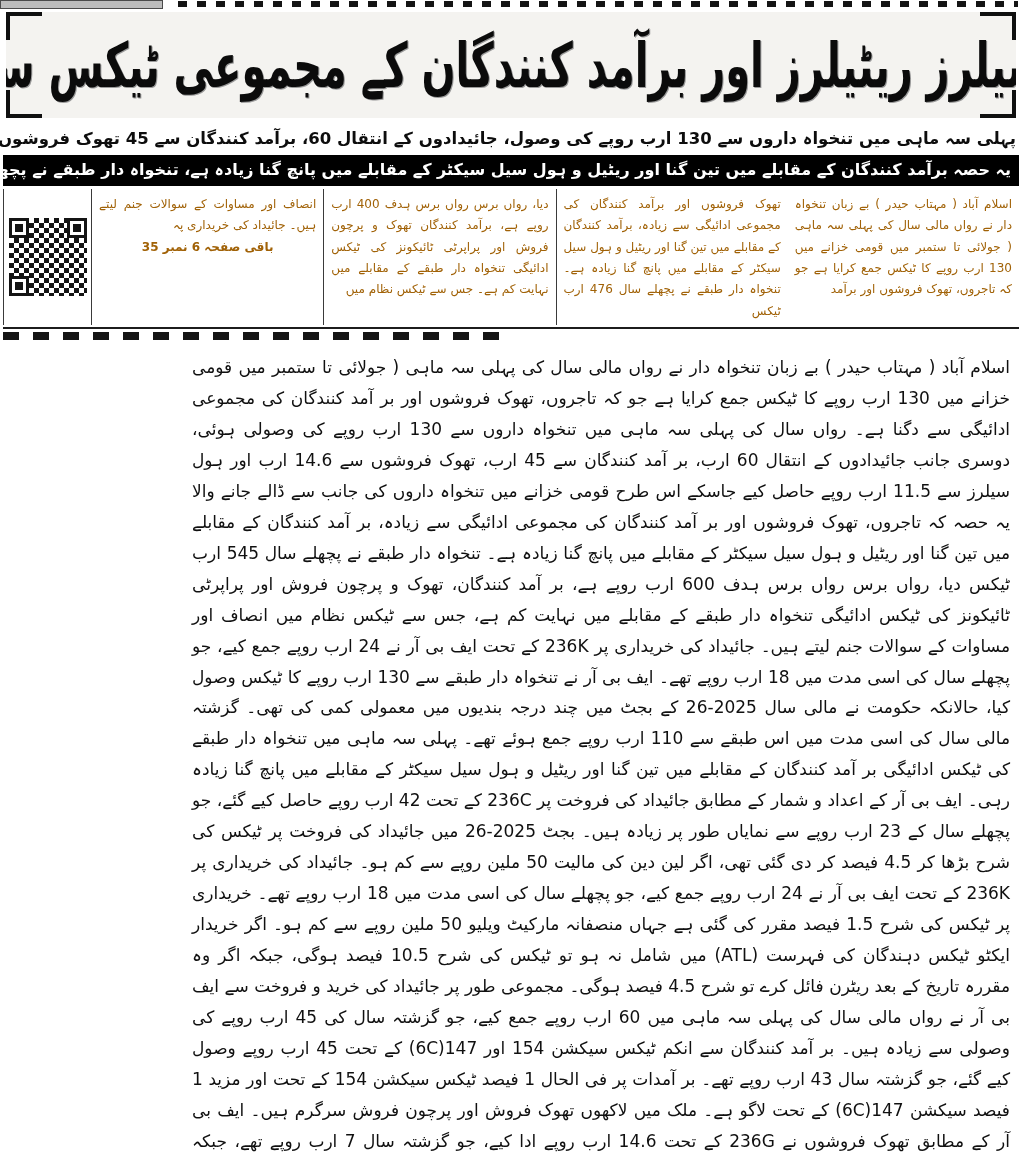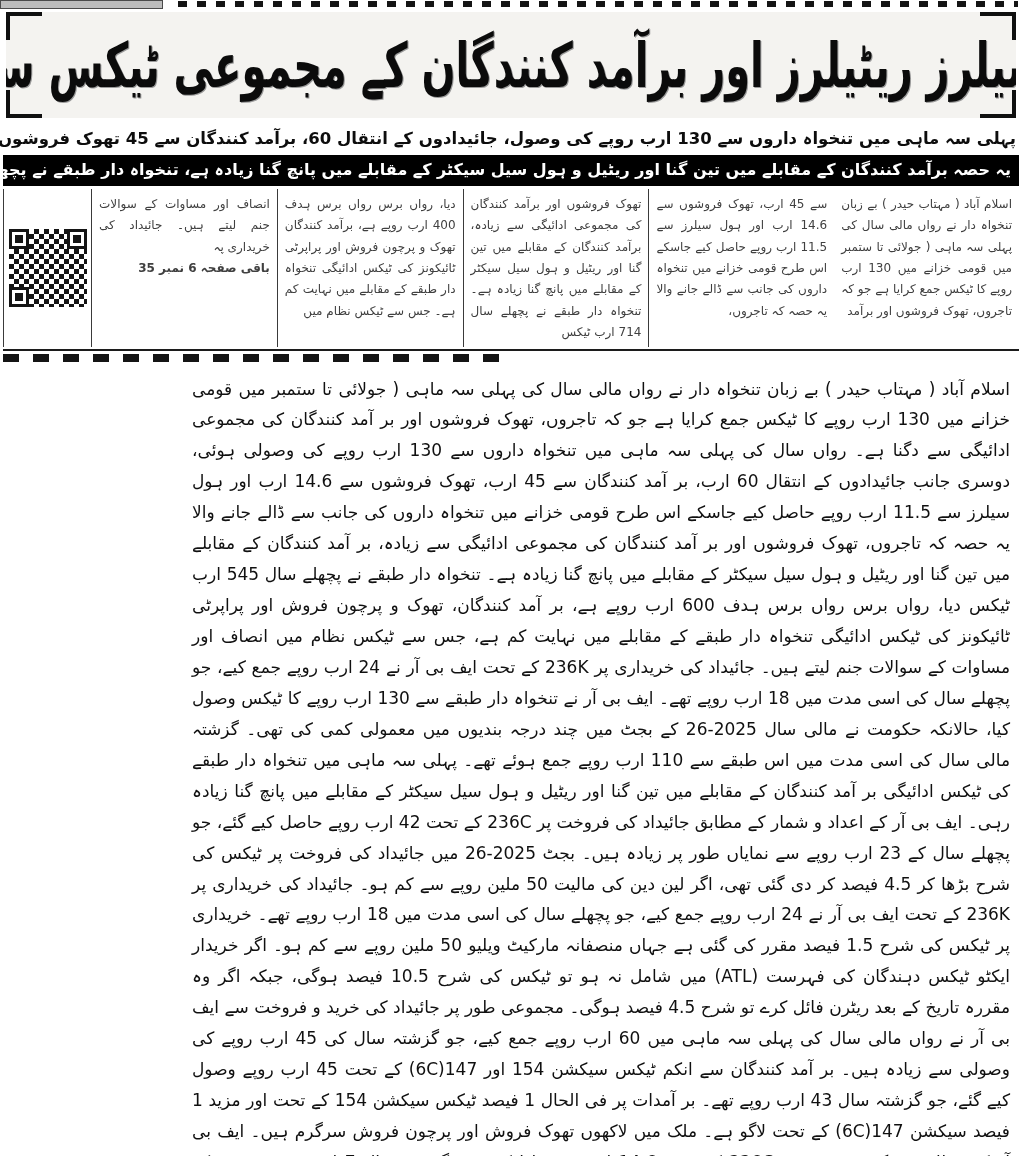--- a/index.html
+++ b/index.html
@@ -47,23 +47,23 @@
   }
 
   
   .lede {
     direction:rtl; display:flex; align-items:stretch;
     margin:3px 3px 0; border-bottom:2px solid #1c1c1c; padding-bottom:2px;
   }
   .lede > * + * { border-left:1px solid #3a3a3a; }
   .lede-col {
     flex:1 1 0; padding:5px 7px 3px; font-size:12px; line-height:1.78;
-    text-align:justify; color:#404040;
+    text-align:justify; color:#a16207;
   }
-  .lede-col .cont { display:block; font-weight:bold; }
+  .lede-col .cont { display:block; text-align:center; font-weight:bold; }
   .qr-cell { flex:0 0 88px; display:flex; align-items:center; justify-content:center; padding:3px; }
   .qr {
     width:78px; height:78px; position:relative;
     background:repeating-conic-gradient(#141414 0% 25%, #ffffff 0% 50%) 0 0 / 10px 10px;
   }
   .qr .f { position:absolute; width:20px; height:20px; border:3px solid #141414; background:#fff; }
   .qr .f::after { content:""; position:absolute; inset:3px; background:#141414; }
   .qr .f.tl { top:0; left:0; } .qr .f.tr { top:0; right:0; } .qr .f.bl { bottom:0; left:0; }
 
   .lede-dashes {
@@ -95,22 +95,21 @@
     <span class="corner br"></span>
     <h1 class="headline">تنخواہ دار طبقے نے ہول سیلرز ریٹیلرز اور برآمد کنندگان کے مجموعی ٹیکس سے تقریباً دگنا ٹیکس ادا کیا</h1>
   </div>
 
   <div class="subhead-light">پہلی سہ ماہی میں تنخواہ داروں سے 130 ارب روپے کی وصول، جائیدادوں کے انتقال 60، برآمد کنندگان سے 45 تھوک فروشوں سے 14.6 اور ہول سیلرز سے 11.5 ارب روپے حاصل کیے جاسکے</div>
 
   <div class="subhead-dark">یہ حصہ برآمد کنندگان کے مقابلے میں تین گنا اور ریٹیل و ہول سیل سیکٹر کے مقابلے میں پانچ گنا زیادہ ہے، تنخواہ دار طبقے نے پچھلے سال 545 ارب ٹیکس دیا، رواں برس ہدف 600 ارب روپے ہے</div>
 
   <div class="lede">
     <div class="lede-col">اسلام آباد ( مہتاب حیدر ) بے زبان تنخواہ دار نے رواں مالی سال کی پہلی سہ ماہی ( جولائی تا ستمبر میں قومی خزانے میں 130 ارب روپے کا ٹیکس جمع کرایا ہے جو کہ تاجروں، تھوک فروشوں اور برآمد</div>
-    <div class="lede-col">سے 45 ارب، تھوک فروشوں سے 14.6 ارب اور ہول سیلرز سے 11.5 ارب روپے حاصل کیے جاسکے اس طرح قومی خزانے میں تنخواہ داروں کی جانب سے ڈالے جانے والا یہ حصہ کہ تاجروں،</div>
-    <div class="lede-col">تھوک فروشوں اور برآمد کنندگان کی مجموعی ادائیگی سے زیادہ، برآمد کنندگان کے مقابلے میں تین گنا اور ریٹیل و ہول سیل سیکٹر کے مقابلے میں پانچ گنا زیادہ ہے۔ تنخواہ دار طبقے نے پچھلے سال 714 ارب ٹیکس</div>
+    <div class="lede-col">تھوک فروشوں اور برآمد کنندگان کی مجموعی ادائیگی سے زیادہ، برآمد کنندگان کے مقابلے میں تین گنا اور ریٹیل و ہول سیل سیکٹر کے مقابلے میں پانچ گنا زیادہ ہے۔ تنخواہ دار طبقے نے پچھلے سال 476 ارب ٹیکس</div>
     <div class="lede-col">دیا، رواں برس رواں برس ہدف 400 ارب روپے ہے، برآمد کنندگان تھوک و پرچون فروش اور پراپرٹی ٹائیکونز کی ٹیکس ادائیگی تنخواہ دار طبقے کے مقابلے میں نہایت کم ہے۔ جس سے ٹیکس نظام میں</div>
     <div class="lede-col">
       <span>انصاف اور مساوات کے سوالات جنم لیتے ہیں۔ جائیداد کی خریداری پہ</span>
       <span class="cont">باقی صفحہ 6 نمبر 35</span>
     </div>
     <div class="qr-cell">
       <div class="qr">
         <span class="f tl"></span>
         <span class="f tr"></span>
         <span class="f bl"></span>

